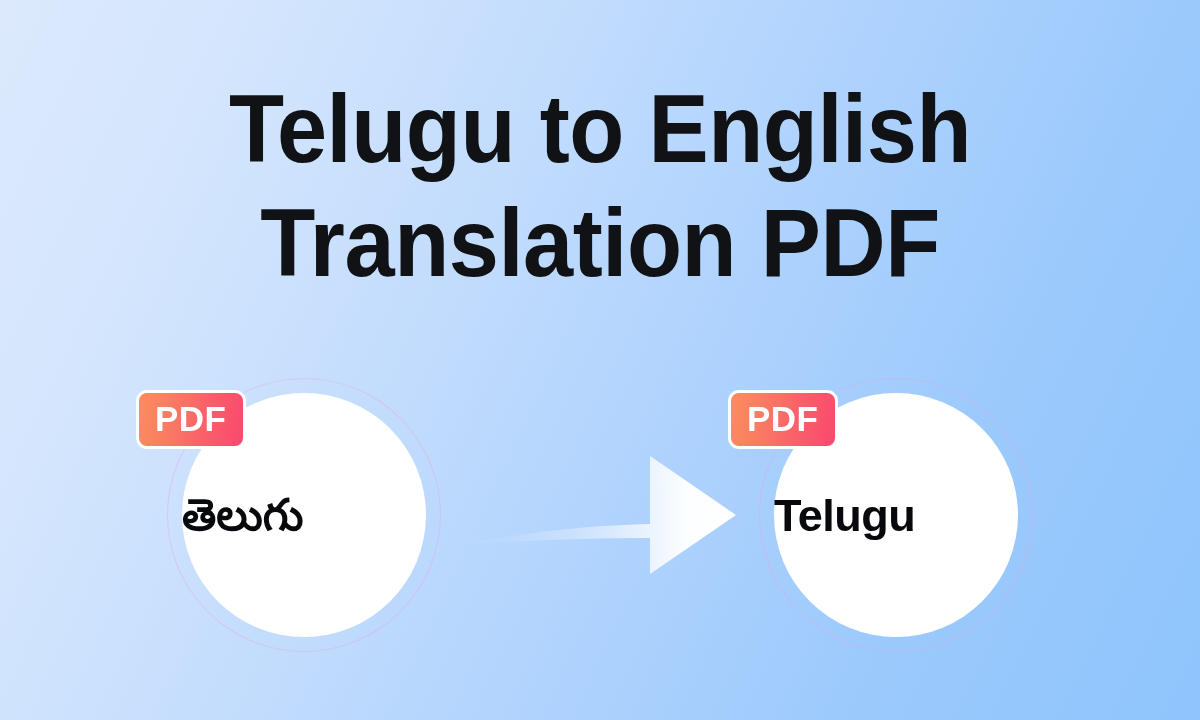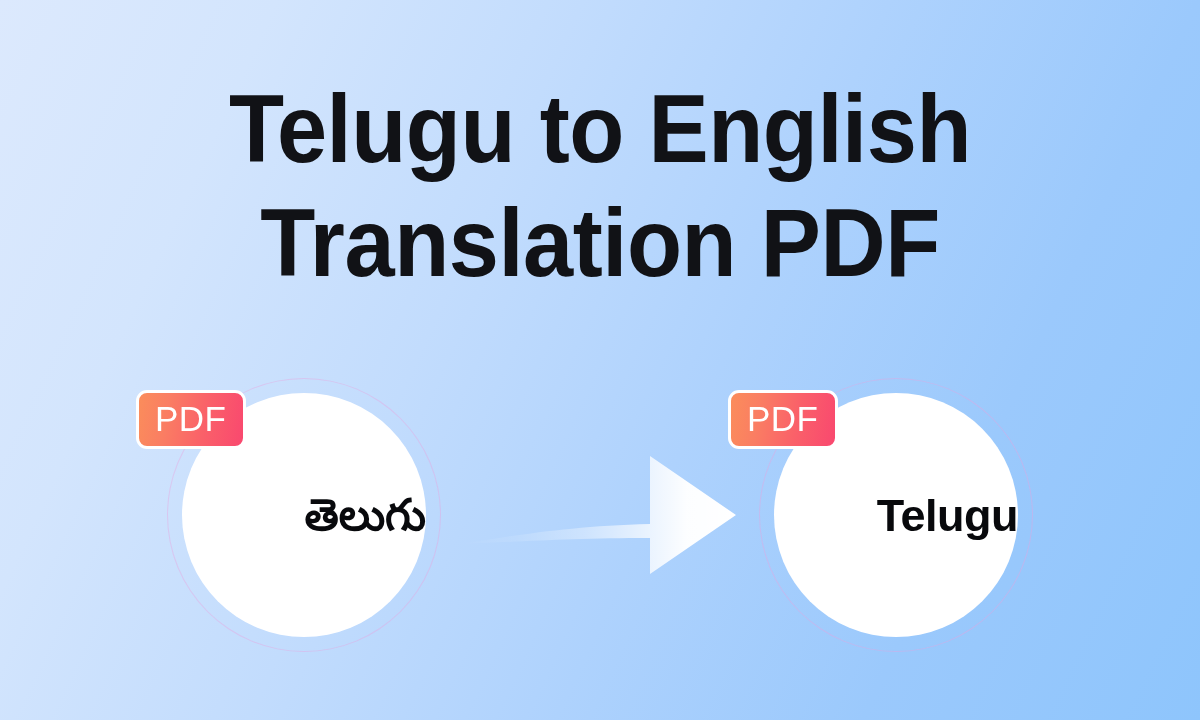--- a/index.html
+++ b/index.html
@@ -73,21 +73,21 @@
   .disc-face {
     position: absolute;
     left: 14px;
     top: 14px;
     width: 244px;
     height: 244px;
     border-radius: 50%;
     background: #ffffff;
     display: flex;
     align-items: center;
-    justify-content: flex-end;
+    justify-content: flex-start;
   }
   .disc-label {
     color: #08090c;
     font-family: "Liberation Sans", sans-serif;
     font-weight: 700;
     font-size: 45px;
     line-height: 1;
     letter-spacing: -0.5px;
     white-space: nowrap;
   }
@@ -100,21 +100,21 @@
   .pdf-badge {
     position: absolute;
     left: -32px;
     top: 11px;
     padding: 7px 16px 8px 16px;
     border-radius: 11px;
     background: linear-gradient(100deg, #fb8d5b 0%, #fa7d63 28%, #fa6169 62%, #f9486f 100%);
     border: 3px solid #ffffff;
     color: #ffffff;
     font-family: "Liberation Sans", sans-serif;
-    font-weight: 400;
+    font-weight: 700;
     font-size: 35px;
     line-height: 38px;
     letter-spacing: 0.5px;
   }
 
   
   .arrow {
     position: absolute;
     left: 458px;
     top: 448px;

